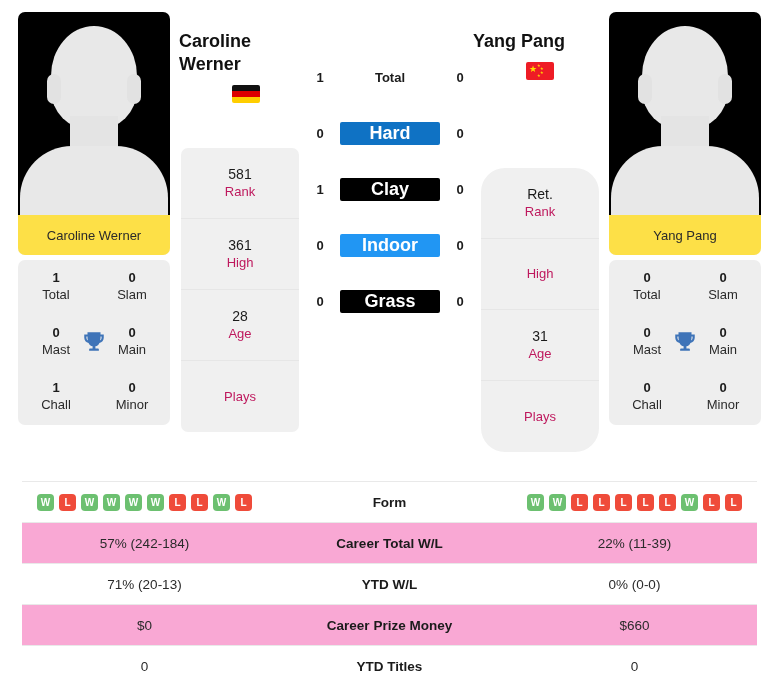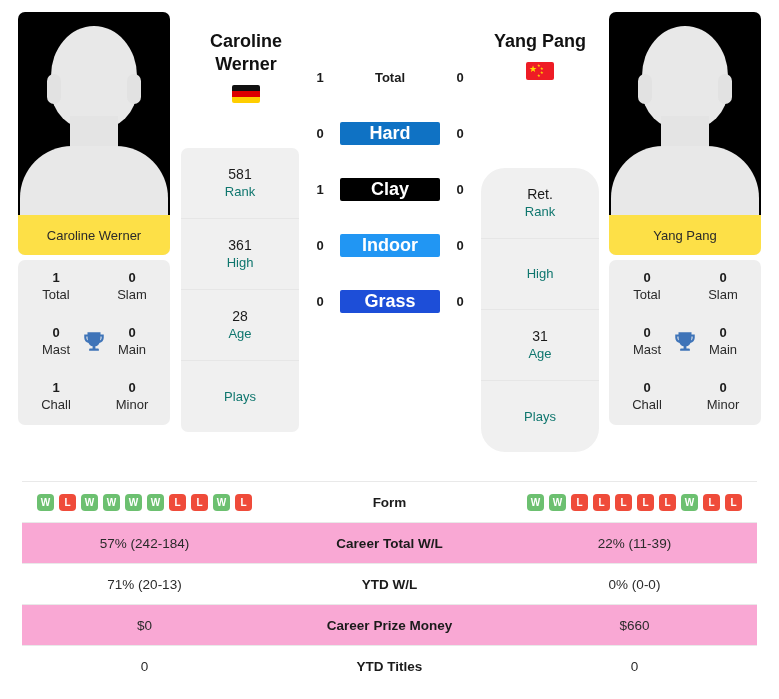--- a/index.html
+++ b/index.html
@@ -104,21 +104,20 @@
     position: absolute;
     left: 50%; top: 50%;
     transform: translate(-50%, -50%);
     width: 26px; height: 26px;
   }
 
   .player-head {
     position: absolute;
     top: 30px;
     width: 134px;
-    text-align: center;
   }
   .player-head.left  { left: 179px; }
   .player-head.right { left: 473px; }
   .player-head .pname {
     font-size: 18px; font-weight: bold; color: #111111;
     line-height: 23px;
   }
   .flag {
     width: 28px; height: 18px;
     margin: 9px auto 0;
@@ -157,21 +156,21 @@
     display: flex; flex-direction: column;
     align-items: center; justify-content: center;
     border-bottom: 1px solid #e6e6e6;
   }
   .rank-row:last-child { border-bottom: none; }
   .rank-row .v {
     font-size: 14px; font-weight: normal; color: #1b1b1b; line-height: 18px;
   }
   .rank-row .v:empty { display: none; }
   .rank-row .k {
-    font-size: 13px; color: #0f766e; line-height: 18px;
+    font-size: 13px; color: #be185d; line-height: 18px;
   }
 
   
   .surface-col {
     position: absolute;
     left: 311px;
     top: 60px;
     width: 158px;
   }
   .surface-row {
@@ -335,21 +334,21 @@
       <div class="badge" style="background:#000000">Clay</div>
       <div class="num">0</div>
     </div>
     <div class="surface-row">
       <div class="num">0</div>
       <div class="badge" style="background:#2196f3">Indoor</div>
       <div class="num">0</div>
     </div>
     <div class="surface-row">
       <div class="num">0</div>
-      <div class="badge" style="background:#1d4ed8">Grass</div>
+      <div class="badge" style="background:#000000">Grass</div>
       <div class="num">0</div>
     </div>
   </div>
 
   <div class="player-head right">
     <div class="pname">Yang Pang</div>
     <div class="flag flag-cn">
       <span class="star big">★</span>
       <span class="star s-a">★</span>
       <span class="star s-b">★</span>

